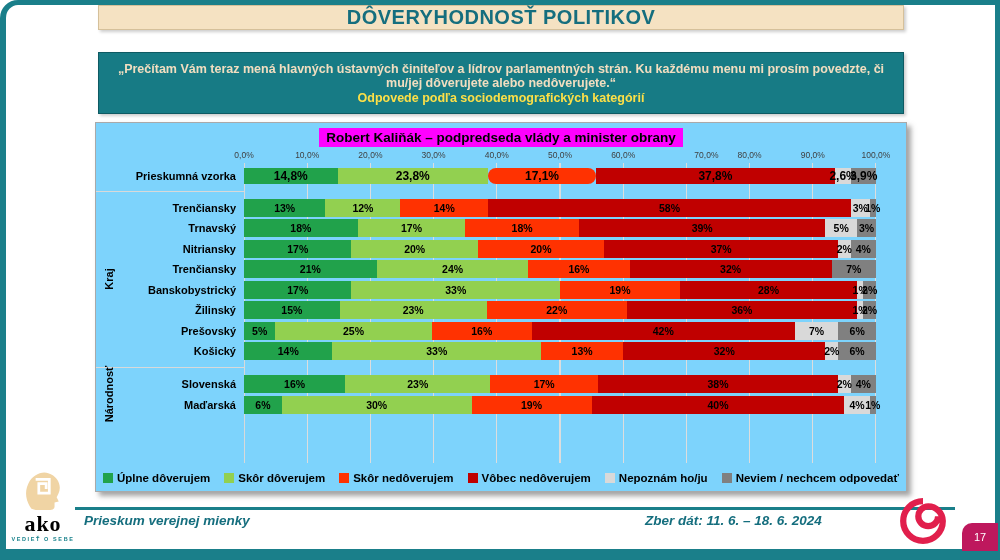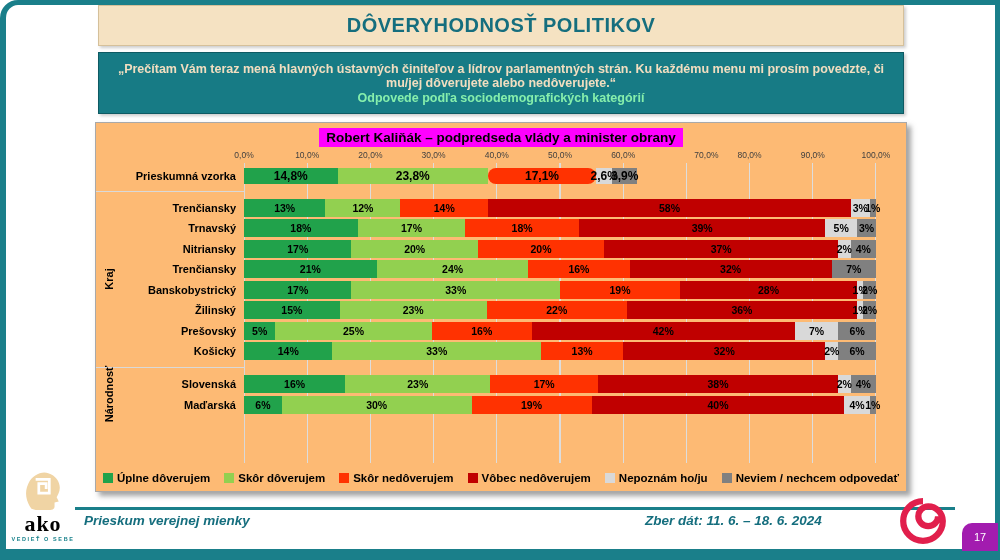--- a/index.html
+++ b/index.html
@@ -7,38 +7,38 @@
     width:1000px;height:560px;position:relative;overflow:hidden;
     background:#ffffff;font-family:"Liberation Sans",sans-serif;
   }
   .frame{
     position:absolute;inset:0;z-index:6;pointer-events:none;
     border:5px solid #1A7F8A;border-left-width:6px;border-bottom-width:11px;
     border-top-left-radius:18px;box-sizing:border-box;
   }
   
   .title-box{
-    position:absolute;left:98px;top:5px;width:806px;height:41px;z-index:2;
+    position:absolute;left:98px;top:5px;width:806px;height:25px;z-index:2;
     background:#F5E2C2;border:1px solid #D5C09A;box-sizing:border-box;
     display:flex;align-items:center;justify-content:center;
     box-shadow:2px 2px 3px rgba(0,0,0,.2);
   }
   .title-box h1{margin:0;font-size:20px;letter-spacing:.5px;color:#156E7E;font-weight:bold}
   .quote-box{
     position:absolute;left:98px;top:52px;width:806px;height:62px;z-index:2;
     background:#177B85;border:1px solid #0E5A63;box-sizing:border-box;
     color:#F2DEC0;font-weight:bold;font-size:12.5px;text-align:center;
     display:flex;flex-direction:column;justify-content:center;gap:1px;
     padding:0 18px;box-shadow:2px 2px 3px rgba(0,0,0,.2);
   }
-  .quote-sub{color:#86efac}
+  .quote-sub{color:#fde047}
   
   .chart-panel{
     position:absolute;left:95px;top:122px;width:812px;height:370px;z-index:2;
-    background:#fdba74;border:1px solid #A9A9A9;box-sizing:border-box;
+    background:#7dd3fc;border:1px solid #A9A9A9;box-sizing:border-box;
     box-shadow:4px 4px 5px rgba(90,90,90,.55);
     display:flex;flex-direction:column;padding:5px 0 4px 0;
   }
   .chart-title-row{text-align:center;flex:none}
   .chart-title{
     display:inline-block;background:#FF00FF;color:#000;
     font-weight:bold;font-size:13.5px;padding:2px 7px;
   }
   .chart-body{flex:1;position:relative;margin-top:1px}
   .x-axis{position:absolute;left:148px;right:30px;top:0;height:15px}
@@ -72,21 +72,21 @@
   
   .footer-rule{position:absolute;left:75px;top:507px;width:880px;height:3px;background:#1A7F8A;z-index:2}
   .ako{position:absolute;left:10px;top:470px;width:66px;text-align:center;z-index:7}
   .ako-text{color:#000000;font-size:22px;font-weight:bold;line-height:.75;font-family:"Liberation Serif",serif;letter-spacing:1px}
   .ako-caption{color:#17808A;font-size:5.5px;letter-spacing:1.6px;margin-top:3px;font-weight:bold}
   .footer-left-text{position:absolute;left:84px;top:513px;color:#156E7E;font-weight:bold;font-style:italic;font-size:13.5px;z-index:7}
   .footer-right-text{position:absolute;left:645px;top:513px;color:#156E7E;font-weight:bold;font-style:italic;font-size:13.5px;z-index:7}
   .spiral{position:absolute;left:898px;top:496px;z-index:7}
   .page-tab{
     position:absolute;right:2px;bottom:9px;width:36px;height:28px;z-index:7;
-    background:#a21caf;color:#fff;font-size:11px;
+    background:#be185d;color:#fff;font-size:11px;
     display:flex;align-items:center;justify-content:center;border-top-left-radius:10px;
   }
 </style>
 </head>
 <body>
 
 <div class="frame"></div>
 
 <div class="title-box">
   <h1>DÔVERYHODNOSŤ POLITIKOV</h1>
@@ -127,20 +127,23 @@
             <div class="bar-track">
               <div class="seg" style="width: 14.8%; background: rgb(33, 162, 75);">
                 <span>14,8%</span>
               </div>
               <div class="seg" style="width: 23.8%; background: rgb(146, 208, 80);">
                 <span>23,8%</span>
               </div>
               <div class="seg" style="width: 17.1%; background: rgb(255, 50, 1); border-radius: 9px;">
                 <span>17,1%</span>
               </div>
+              <div class="seg" style="width: 37.8%; background: rgb(192, 0, 0);">
+                <span>37,8%</span>
+              </div>
               <div class="seg" style="width: 2.6%; background: rgb(217, 217, 217);">
                 <span>2,6%</span>
               </div>
               <div class="seg" style="width: 3.9%; background: rgb(128, 128, 128);">
                 <span>3,9%</span>
               </div>
             </div>
           </div>
         </div>
         <div class="cgroup">

